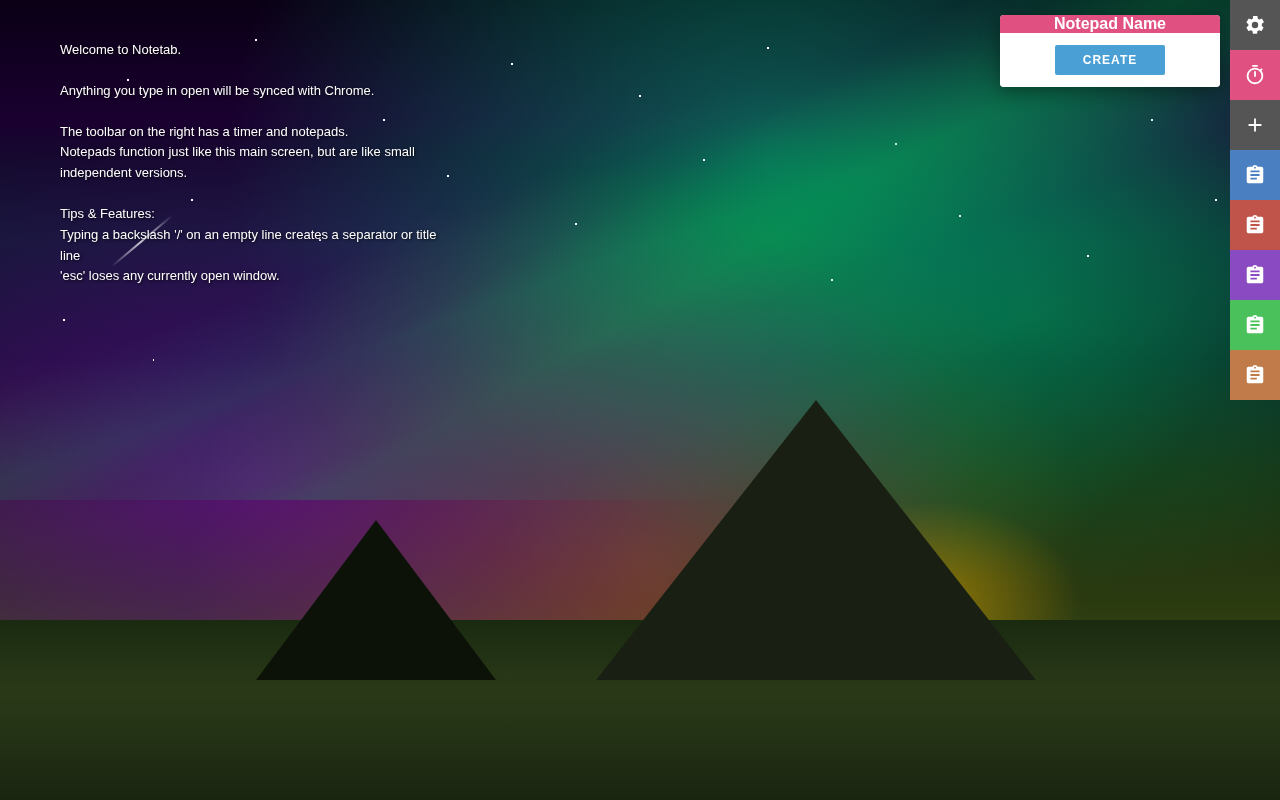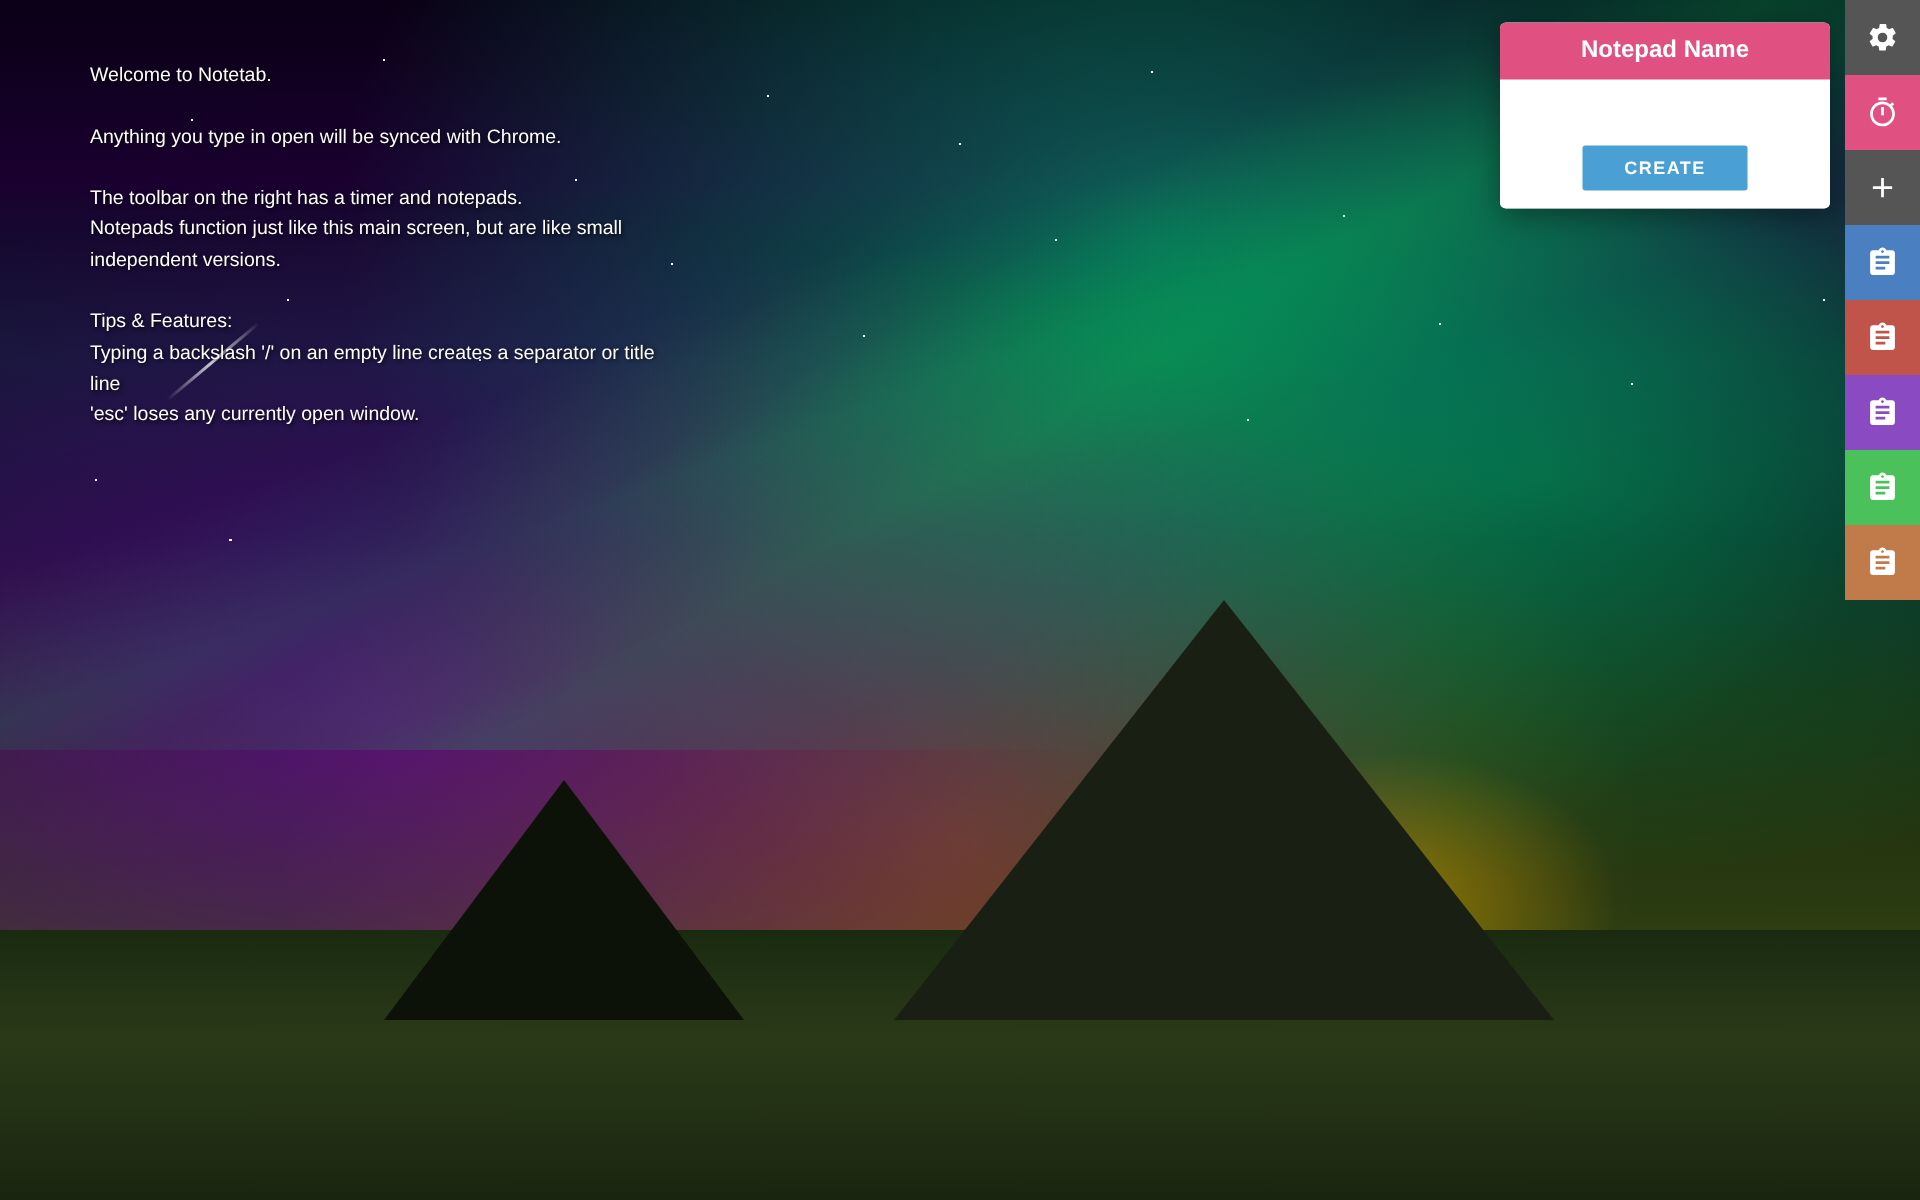--- a/index.html
+++ b/index.html
@@ -195,33 +195,31 @@
       background: white;
       border-radius: 4px;
       overflow: hidden;
       box-shadow: 0 4px 20px rgba(0,0,0,0.4);
     }
 
     .notepad-popup-header {
       background: #e05080;
       color: white;
       text-align: center;
-      padding: 10px;
       font-size: 16px;
       font-weight: bold;
     }
 
     .notepad-popup-body {
       background: white;
       padding: 12px;
       display: flex;
       align-items: center;
       justify-content: center;
       min-height: 50px;
-      margin-top: 32px;
     }
 
     .create-btn {
       background: #4a9fd4;
       color: white;
       border: none;
       padding: 8px 28px;
       font-size: 12px;
       font-weight: bold;
       letter-spacing: 1px;

